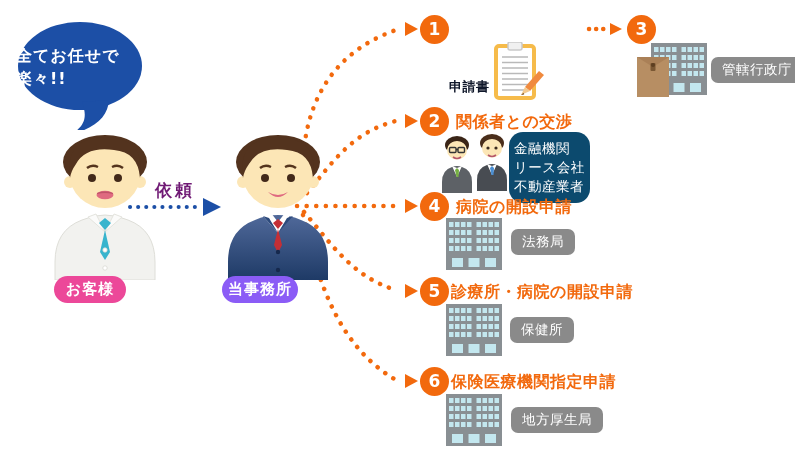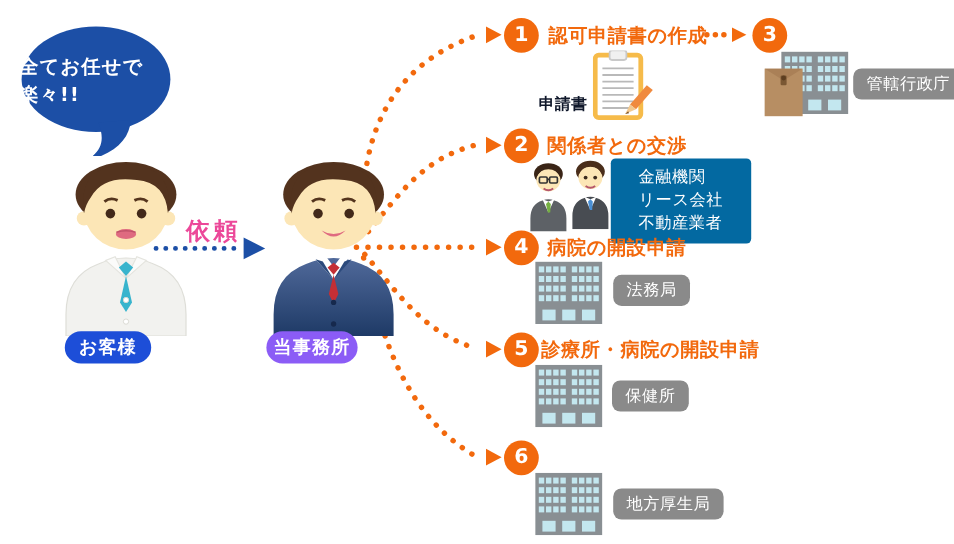--- a/index.html
+++ b/index.html
@@ -5,30 +5,30 @@
   html,body{margin:0;padding:0;background:#fff;}
   #canvas{position:relative;width:795px;height:453px;background:#fff;overflow:hidden;
           font-family:"DejaVu Sans",sans-serif;}
   .abs{position:absolute;}
   svg{display:block;}
   .overlay{position:absolute;left:0;top:0;pointer-events:none;}
   .bubble-text{position:absolute;left:16px;top:44px;width:124px;text-align:left;
                color:#fff;font-weight:bold;font-size:16px;line-height:23px;letter-spacing:1px;}
   .actor-badge{position:absolute;height:27px;line-height:27px;border-radius:14px;color:#fff;
                font-weight:bold;font-size:15px;text-align:center;letter-spacing:1px;}
-  .badge-blue{background:#1d4ed8;}
+  .badge-blue{background:#ec4899;}
   .badge-orange{background:#8b5cf6;}
-  .request-label{position:absolute;color:#ec4899;font-weight:bold;font-size:20px;letter-spacing:3px;}
+  .request-label{position:absolute;color:#701a75;font-weight:bold;font-size:17px;letter-spacing:3px;}
   .step-circle{position:absolute;width:29px;height:29px;border-radius:50%;background:#f2690d;
                color:#fff;font-weight:bold;font-size:17px;line-height:29px;text-align:center;}
   .step-label{position:absolute;color:#f2690d;font-weight:bold;font-size:16px;letter-spacing:0.5px;white-space:nowrap;}
   .gray-badge{position:absolute;background:#8a8a8a;color:#fff;border-radius:7px;font-size:13.5px;
               padding:4px 11px;white-space:nowrap;letter-spacing:0.5px;}
-  .partner-badge{position:absolute;background:#0369a1;color:#fff;border-radius:4px;font-size:13.5px;
-                 padding:7px 23px;line-height:19px;letter-spacing:0.5px;}
+  .partner-badge{position:absolute;background:#0c4a6e;color:#fff;border-radius:14px;font-size:13.5px;
+                 padding:7px 5px;line-height:19px;letter-spacing:0.5px;}
   .doc-label{position:absolute;color:#0f172a;font-weight:bold;font-size:13px;letter-spacing:0.5px;margin-top:16px;}
 </style>
 </head>
 <body>
 
 <div id="canvas">
 
   <svg width="0" height="0" style="position:absolute" aria-hidden="true">
     <defs>
       <linearGradient id="suitGrad" x1="0" y1="0" x2="0" y2="1">
@@ -183,21 +183,20 @@
   <div class="actor-badge badge-blue" style="left:54px;top:276px;width:72px">お客様</div>
 
   <div class="request-label" style="left:155px;top:179px">依頼</div>
 
   <svg class="abs" style="left:203px;top:130px" width="150" height="150">
       <use href="#ic-person-office"></use>
     </svg>
   <div class="actor-badge badge-orange" style="left:222px;top:276px;width:76px">当事務所</div>
 
   <div class="step-circle" style="left:420px;top:15px">1</div>
-  <div class="step-label" style="left:457px;top:20px">認可申請書の作成</div>
   <div class="doc-label" style="left:449px;top:62px">申請書</div>
   <svg class="abs" style="left:494px;top:42px" width="52" height="58">
       <use href="#ic-clipboard"></use>
     </svg>
 
   <div class="step-circle" style="left:627px;top:15px">3</div>
   <svg class="abs" style="left:651px;top:43px" width="56" height="52">
       <use href="#ic-building"></use>
     </svg>
   <svg class="abs" style="left:637px;top:57px" width="32" height="40">
@@ -227,18 +226,19 @@
   <div class="gray-badge" style="left:511px;top:229px">法務局</div>
 
   <div class="step-circle" style="left:420px;top:277px">5</div>
   <div class="step-label" style="left:451px;top:282px">診療所・病院の開設申請</div>
   <svg class="abs" style="left:446px;top:304px" width="56" height="52">
       <use href="#ic-building"></use>
     </svg>
   <div class="gray-badge" style="left:510px;top:317px">保健所</div>
 
   <div class="step-circle" style="left:420px;top:367px">6</div>
+  <div class="step-label" style="left:451px;top:372px">保険医療機関指定申請</div>
   <svg class="abs" style="left:446px;top:394px" width="56" height="52">
       <use href="#ic-building"></use>
     </svg>
   <div class="gray-badge" style="left:511px;top:407px">地方厚生局</div>
 
 </div>
 
 </body></html>

